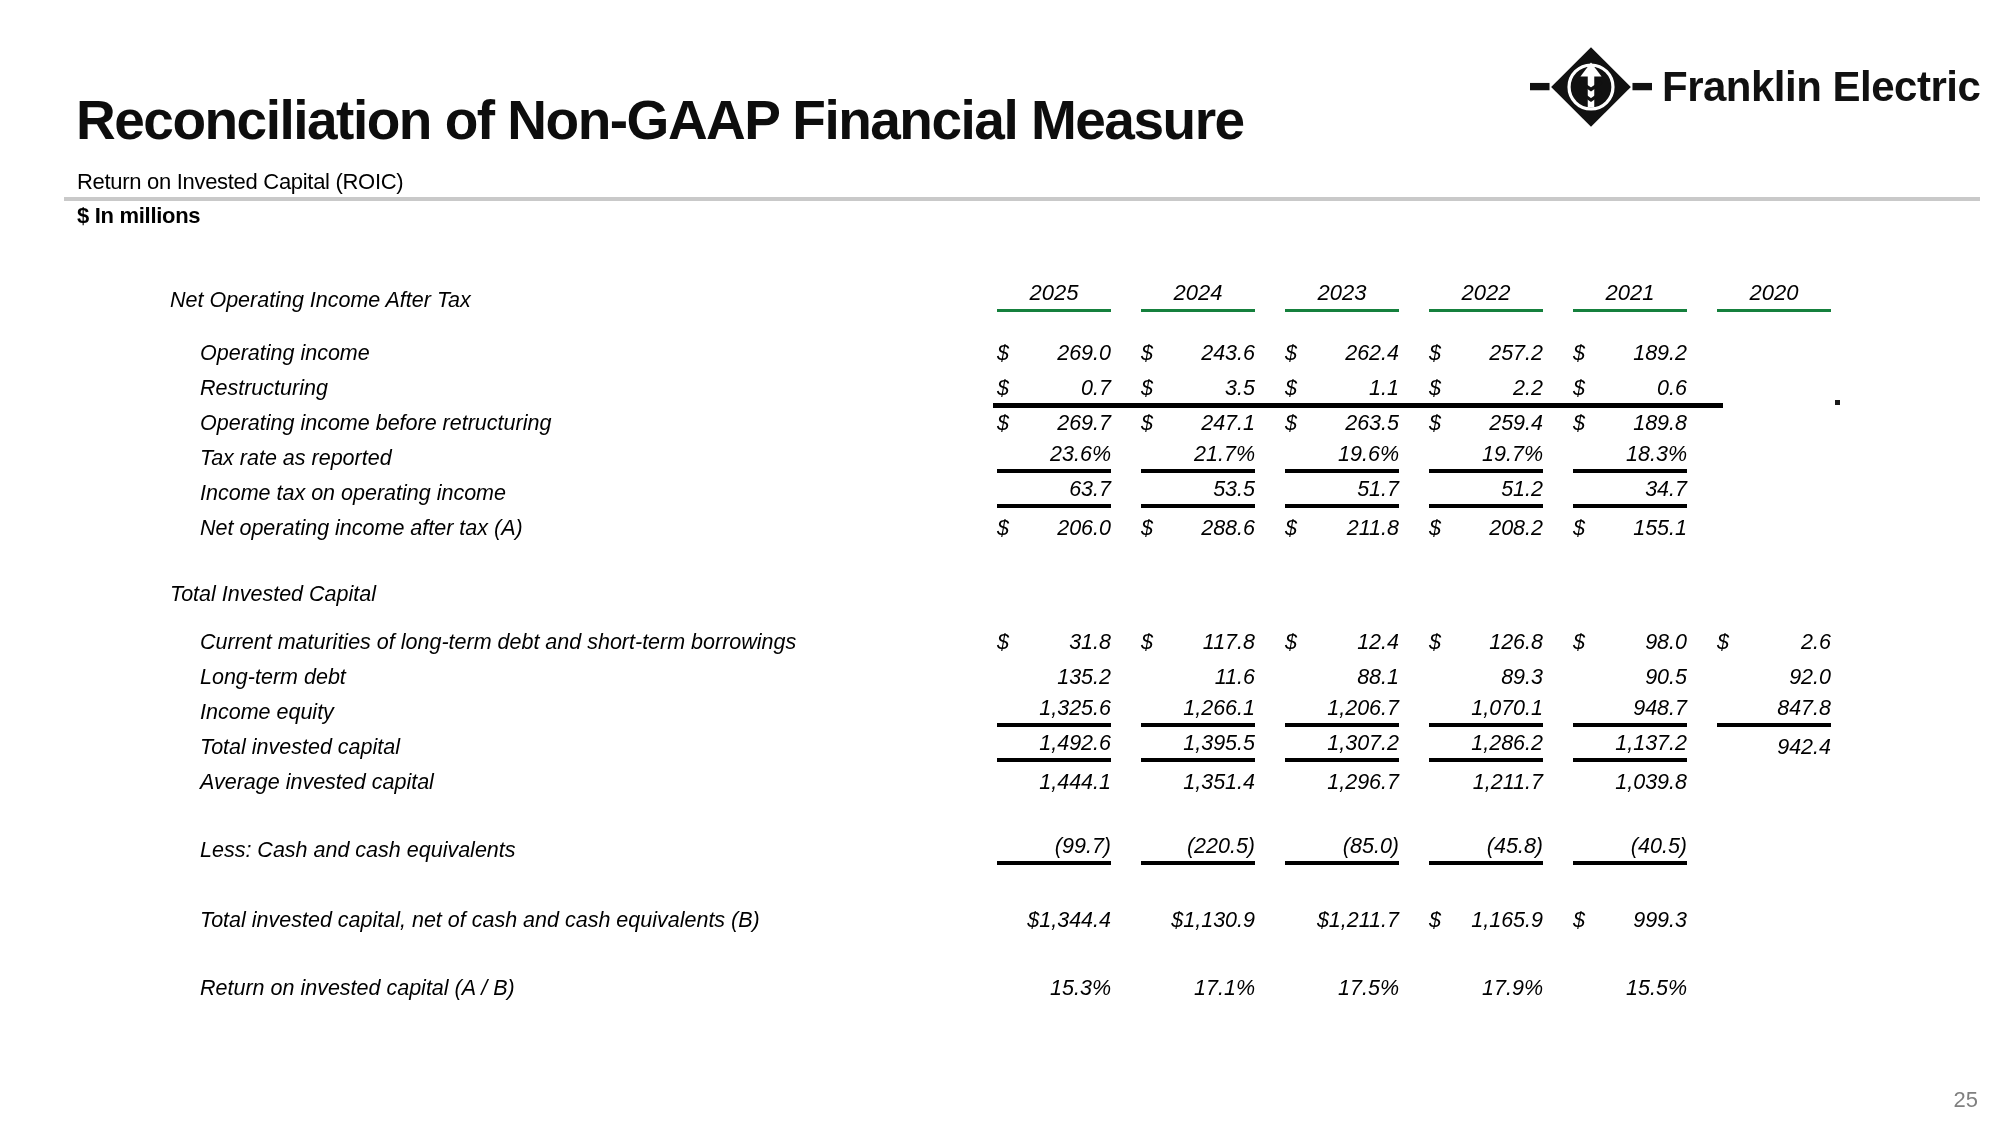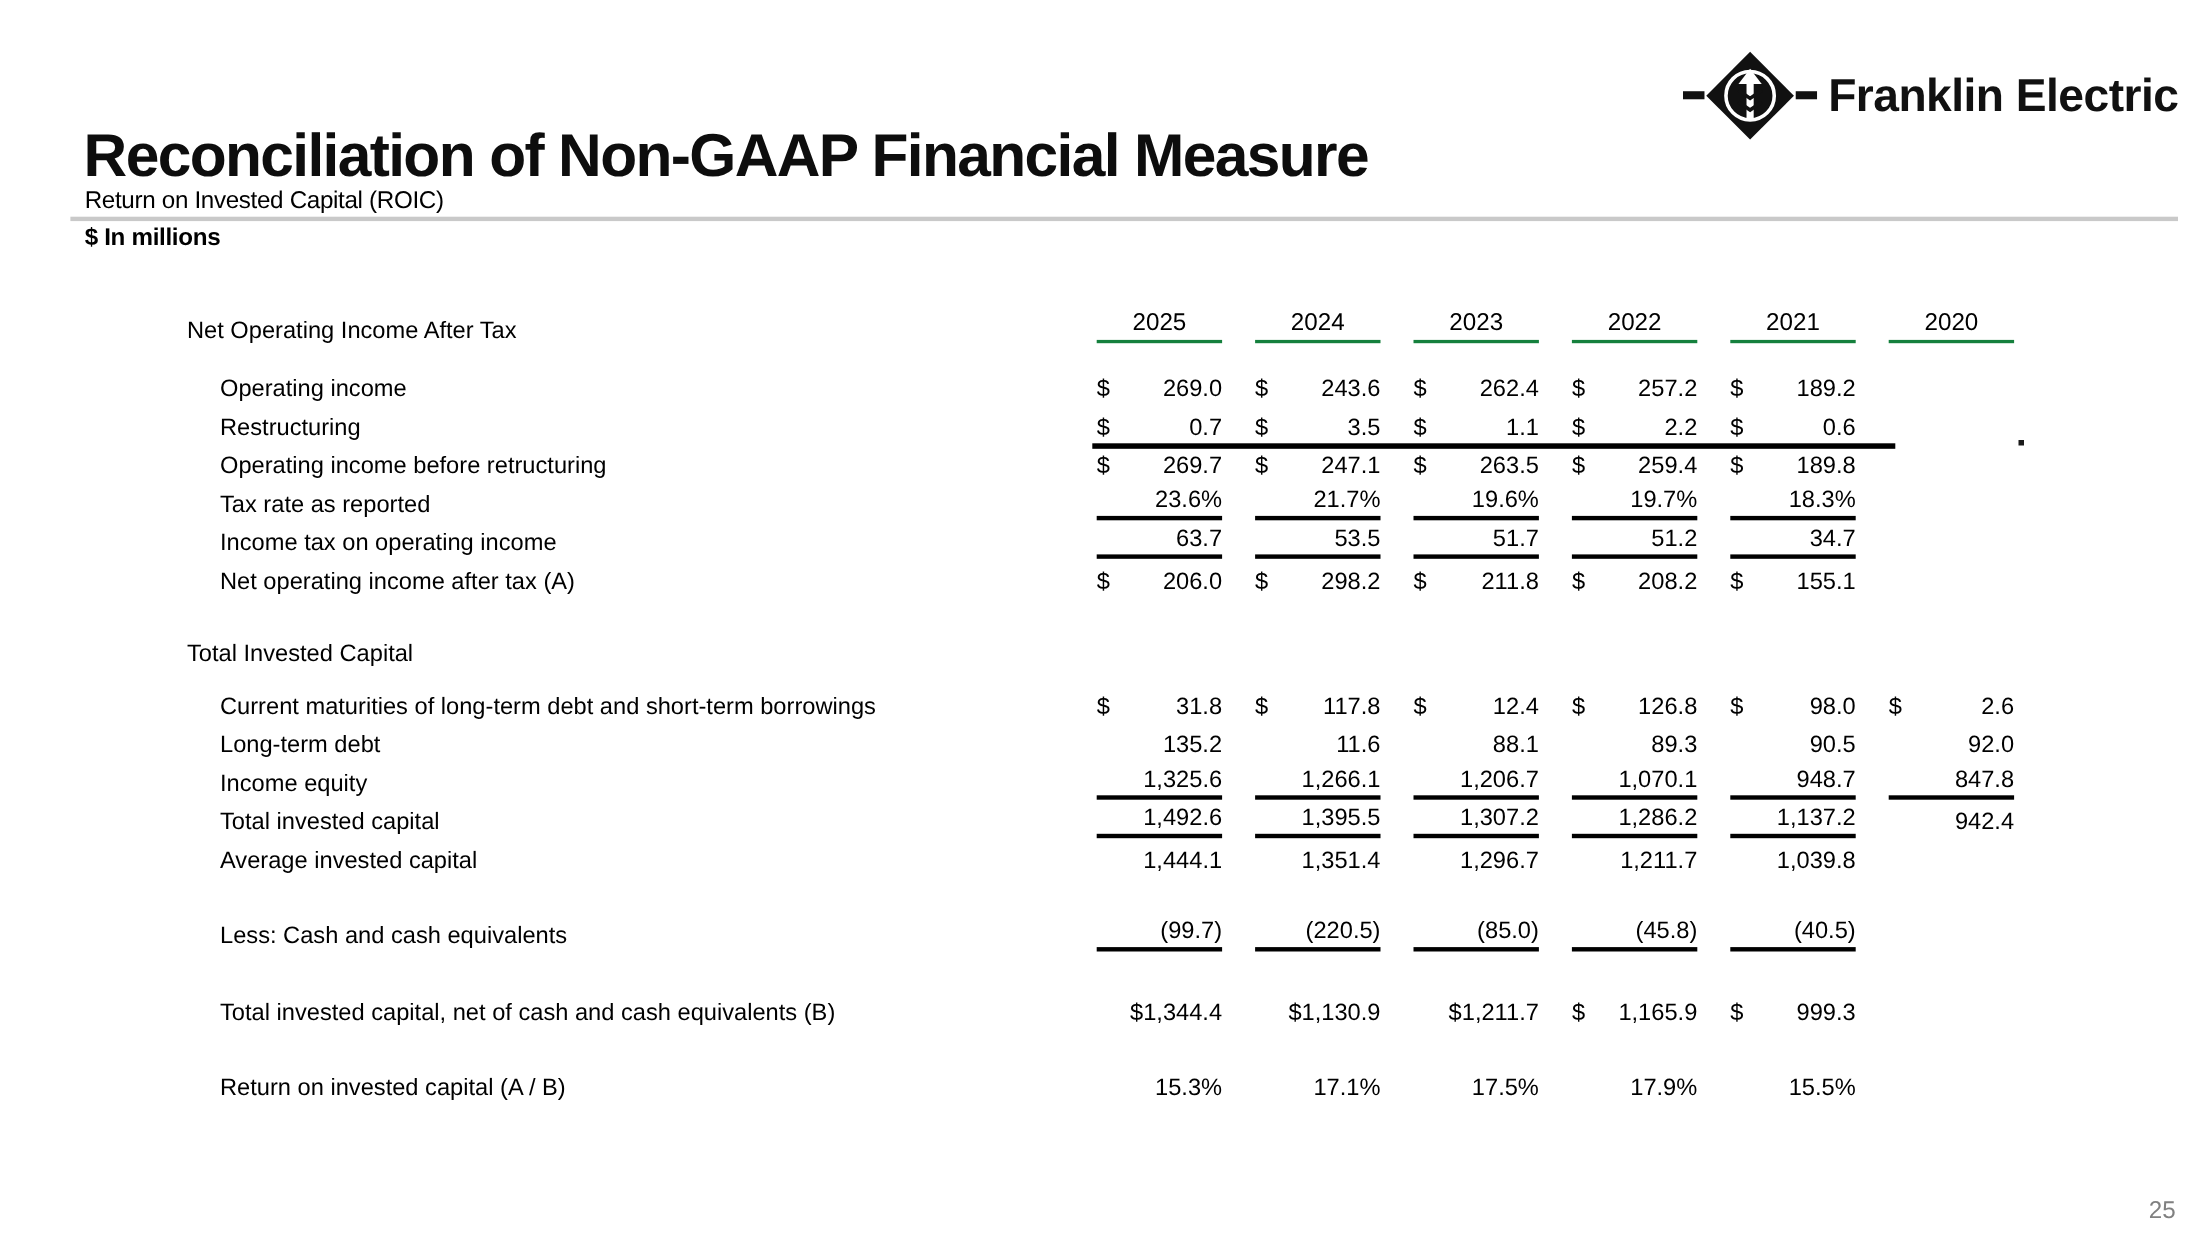--- a/index.html
+++ b/index.html
@@ -1,21 +1,21 @@
 <!DOCTYPE html>
 <html><head>
 <meta charset="utf-8">
 <style>
   html,body{margin:0;padding:0;}
   body{
     width:2000px;height:1125px;background:#ffffff;position:relative;
     font-family:"Liberation Sans", sans-serif;color:#000;overflow:hidden;
   }
   .title{
-    position:absolute;left:76px;top:109px;
+    position:absolute;left:76px;top:88px;
     font-size:55px;font-weight:700;letter-spacing:-1.5px;color:#0d0d0d;white-space:nowrap;
   }
   .subtitle{
     position:absolute;left:77px;top:169px;
     font-size:22px;font-weight:400;letter-spacing:-0.3px;white-space:nowrap;
   }
   .divider{
     position:absolute;left:64px;top:197px;width:1916px;height:4px;background:#c9c9c9;
   }
   .units{
@@ -26,21 +26,21 @@
     position:absolute;left:1530px;top:46px;display:flex;align-items:center;
   }
   .logo svg{display:block;}
   .logo-text{
     font-size:42px;font-weight:800;letter-spacing:-0.5px;margin-left:10px;white-space:nowrap;color:#111;
   }
   .pagenum{
     position:absolute;right:22px;bottom:12px;font-size:22px;color:#808080;margin-top:35px;
   }
   
-  #fin-table{position:absolute;left:170px;top:285px;width:1689px;}
+  #fin-table{position:absolute;left:170px;top:285px;width:1689px;font-style:italic;}
   .row{display:flex;height:35px;align-items:center;position:relative;}
   .row.colhead{height:30px;}
   .row.section{height:30px;}
   .lab{width:825px;font-size:21.5px;white-space:nowrap;}
   .lab.ind{padding-left:30px;box-sizing:border-box;}
   .cell{width:144px;height:100%;position:relative;}
   .cellbox{
     position:absolute;right:28px;bottom:3px;width:114px;
     display:flex;justify-content:space-between;align-items:baseline;
     font-size:21.5px;padding-bottom:2px;white-space:nowrap;
@@ -274,21 +274,21 @@
       <div class="lab ind">Net operating income after tax (A)</div>
       <div class="cell">
         <div class="cellbox">
           <span class="dol">$</span>
           <span class="val">206.0</span>
         </div>
       </div>
       <div class="cell">
         <div class="cellbox">
           <span class="dol">$</span>
-          <span class="val">298.2</span>
+          <span class="val">288.6</span>
         </div>
       </div>
       <div class="cell">
         <div class="cellbox">
           <span class="dol">$</span>
           <span class="val">211.8</span>
         </div>
       </div>
       <div class="cell">
         <div class="cellbox">

